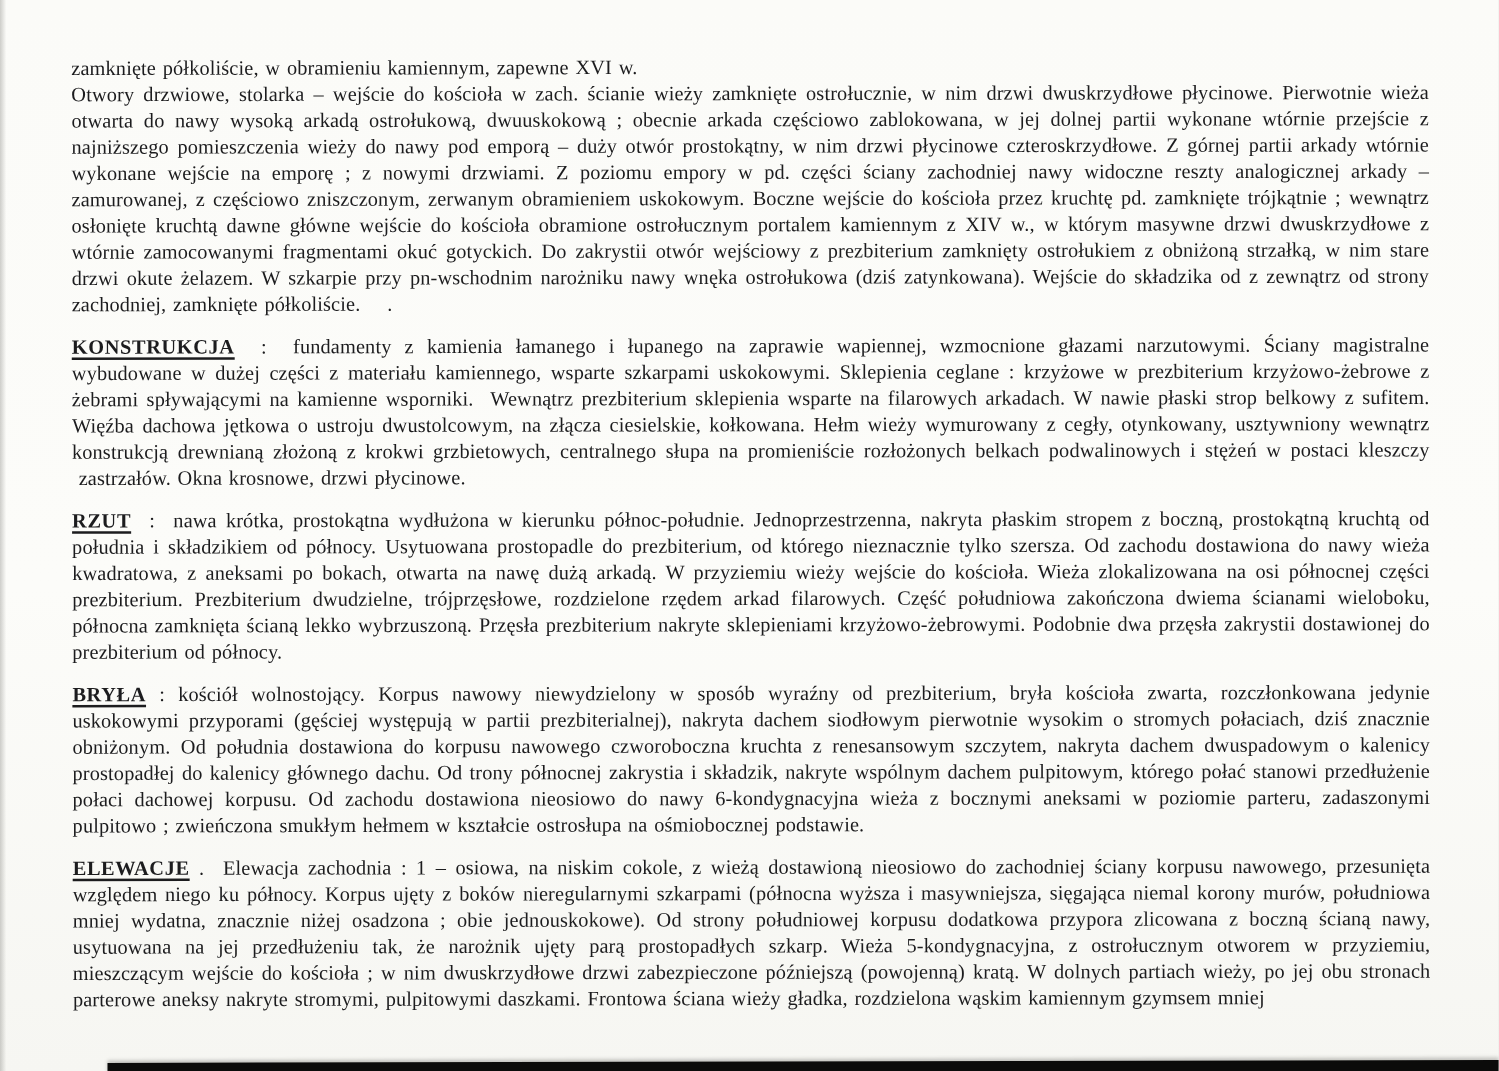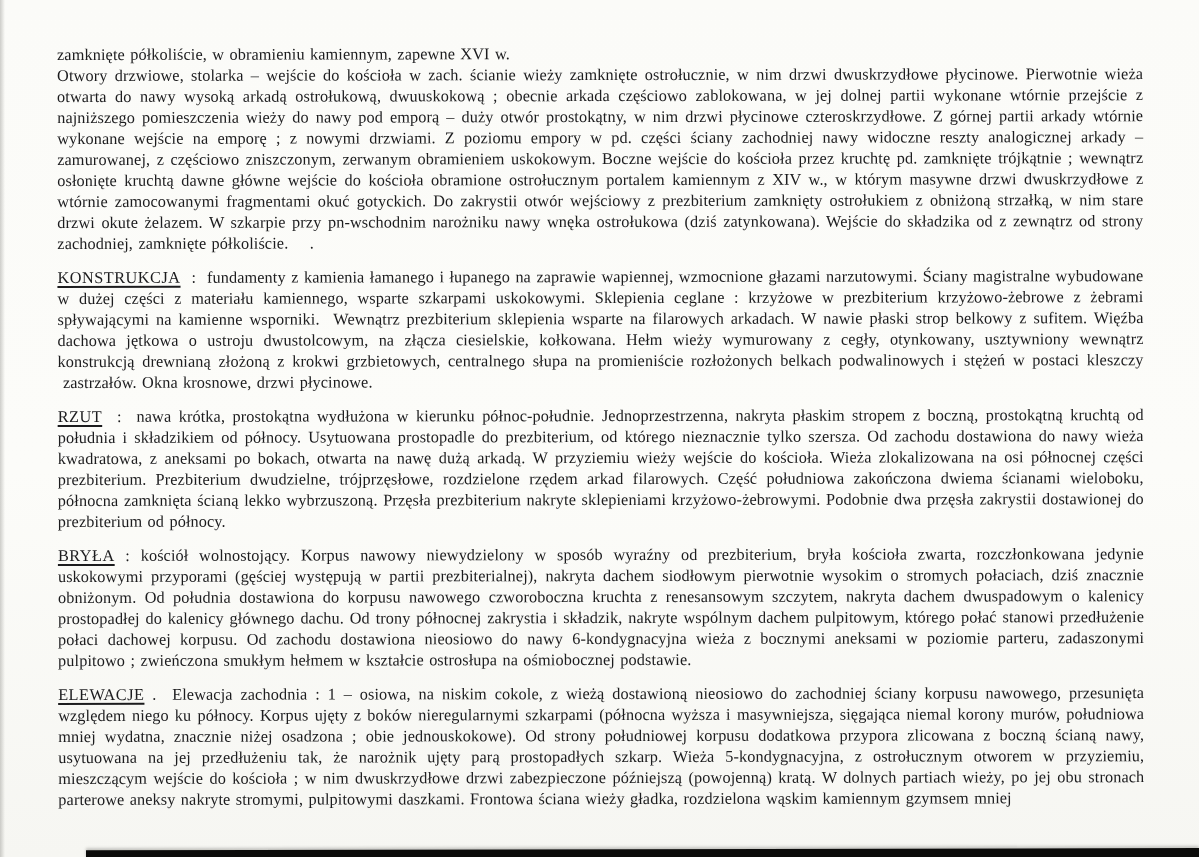--- a/index.html
+++ b/index.html
@@ -33,21 +33,21 @@
     text-align: justify;
     letter-spacing: 0.1px;
     word-spacing: 1.2px;
     transform: rotate(-0.1deg);
     transform-origin: left top;
   }
   p.para { margin: 0; }
   p.para.gap { margin-top: 13px; }
   .lead { font-weight: normal; }
   .heading {
-    font-weight: normal;
+    font-weight: bold;
     letter-spacing: 0.5px;
     text-decoration: underline;
     text-decoration-thickness: 1.5px;
     text-underline-offset: 3px;
   }
   .bottom-strip {
     position: absolute;
     left: 86px;
     right: 0;
     bottom: 0;

